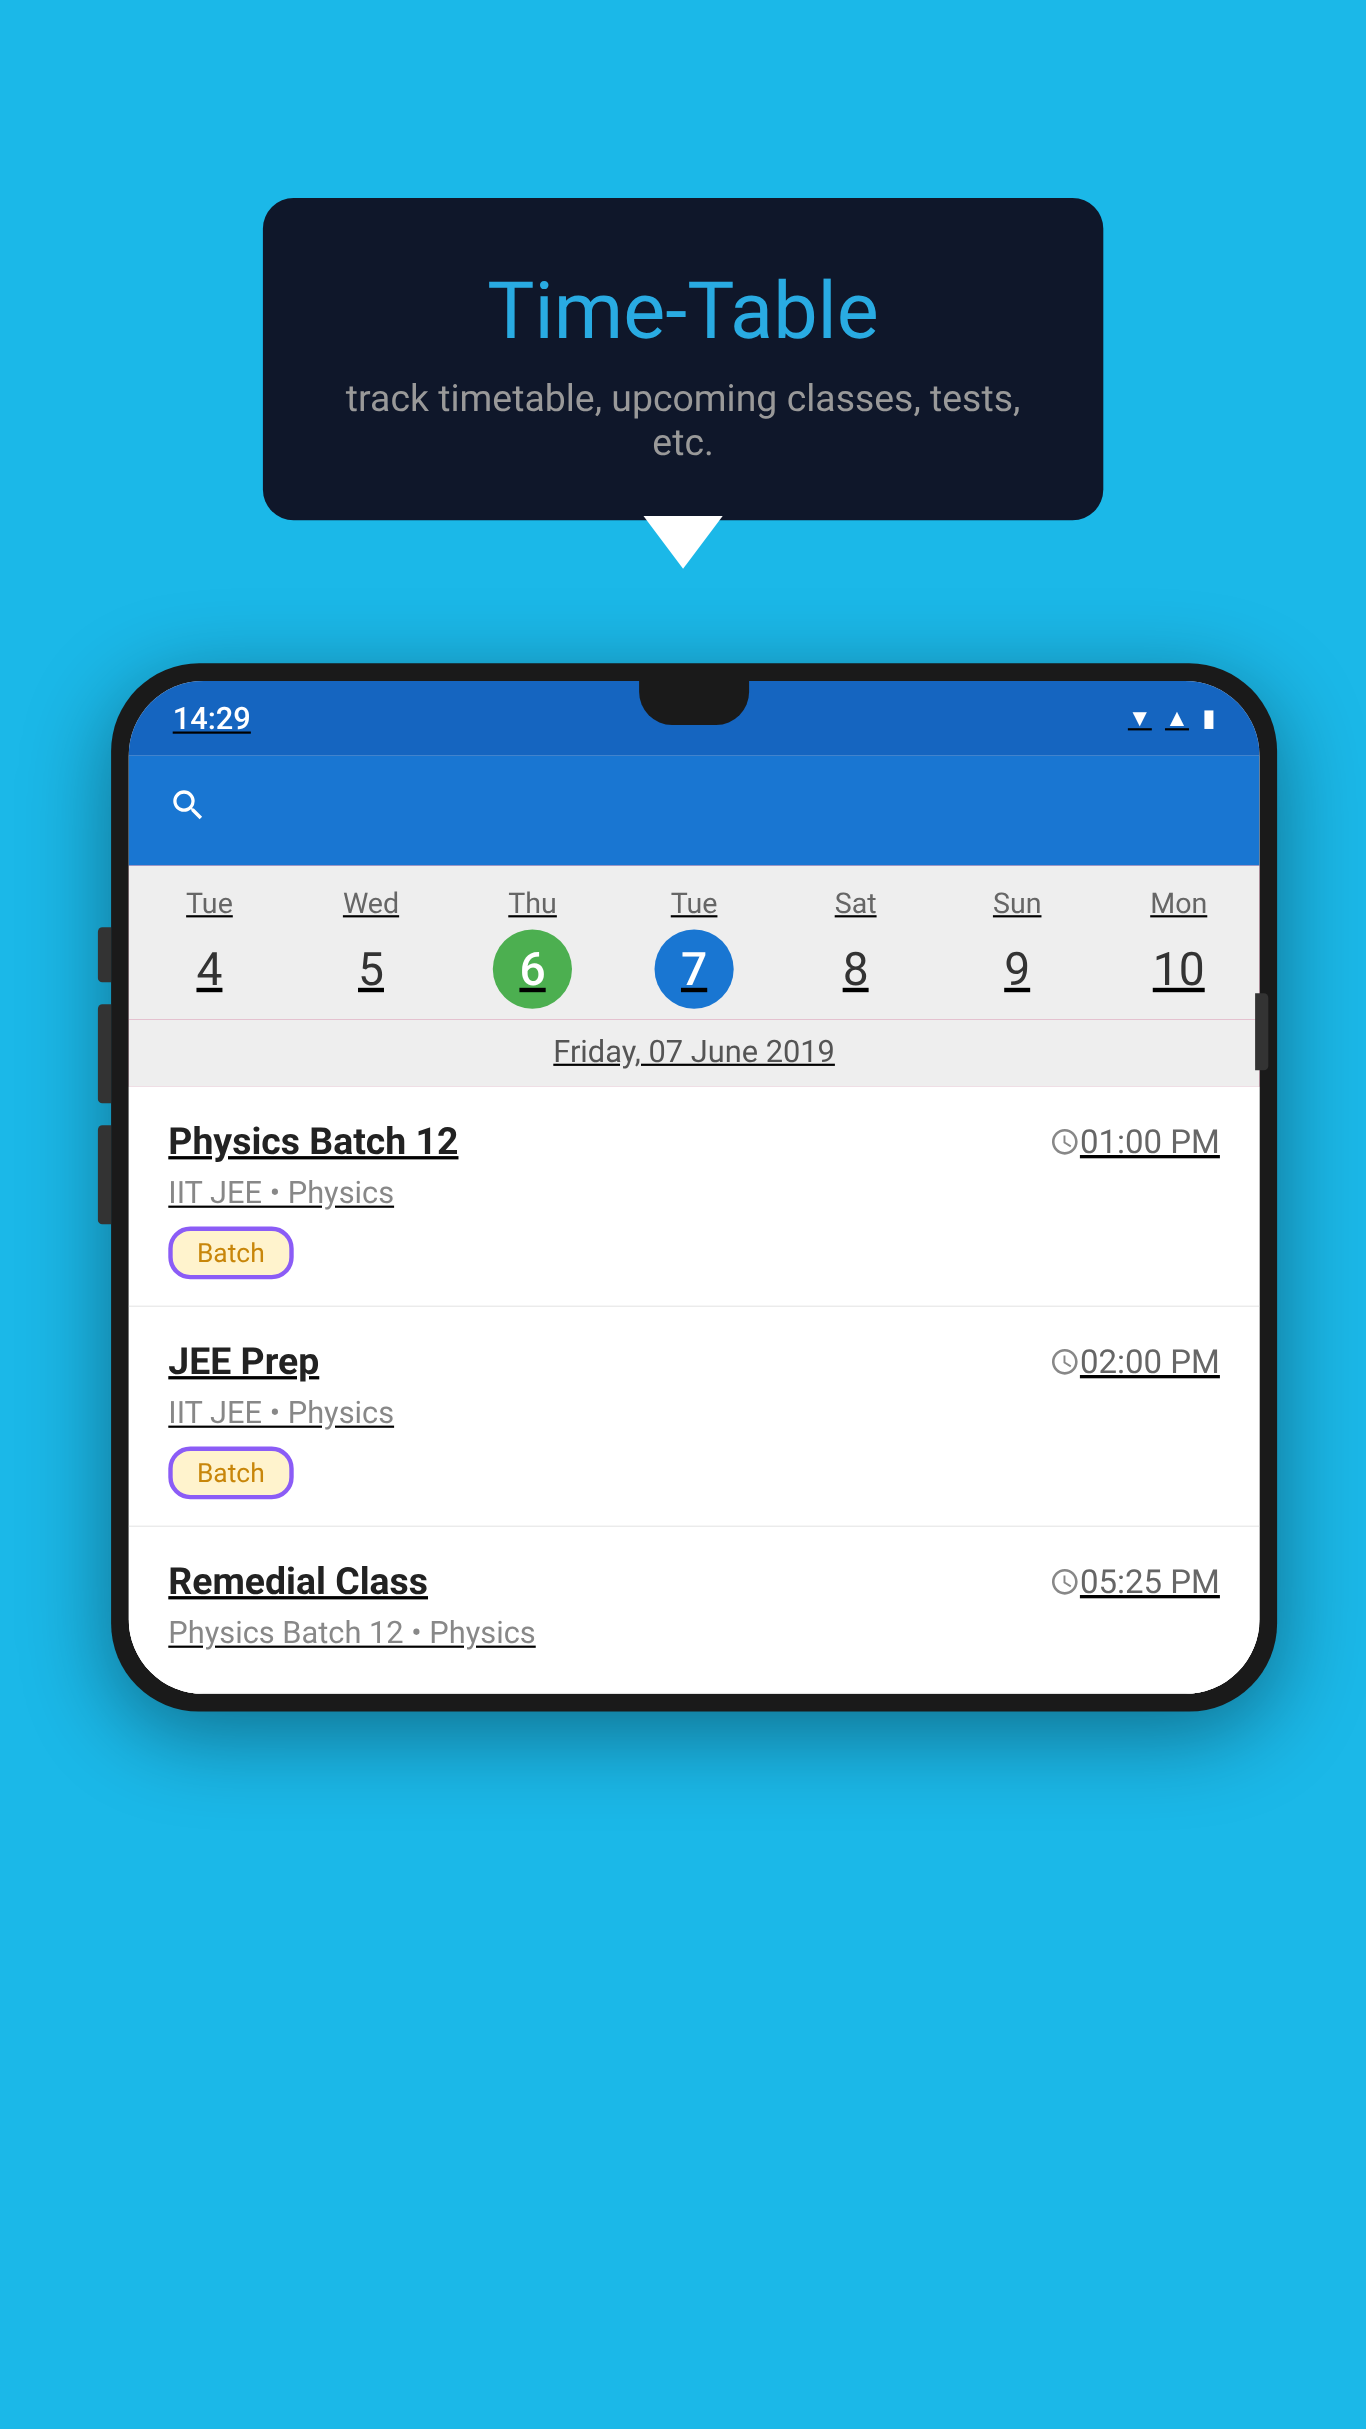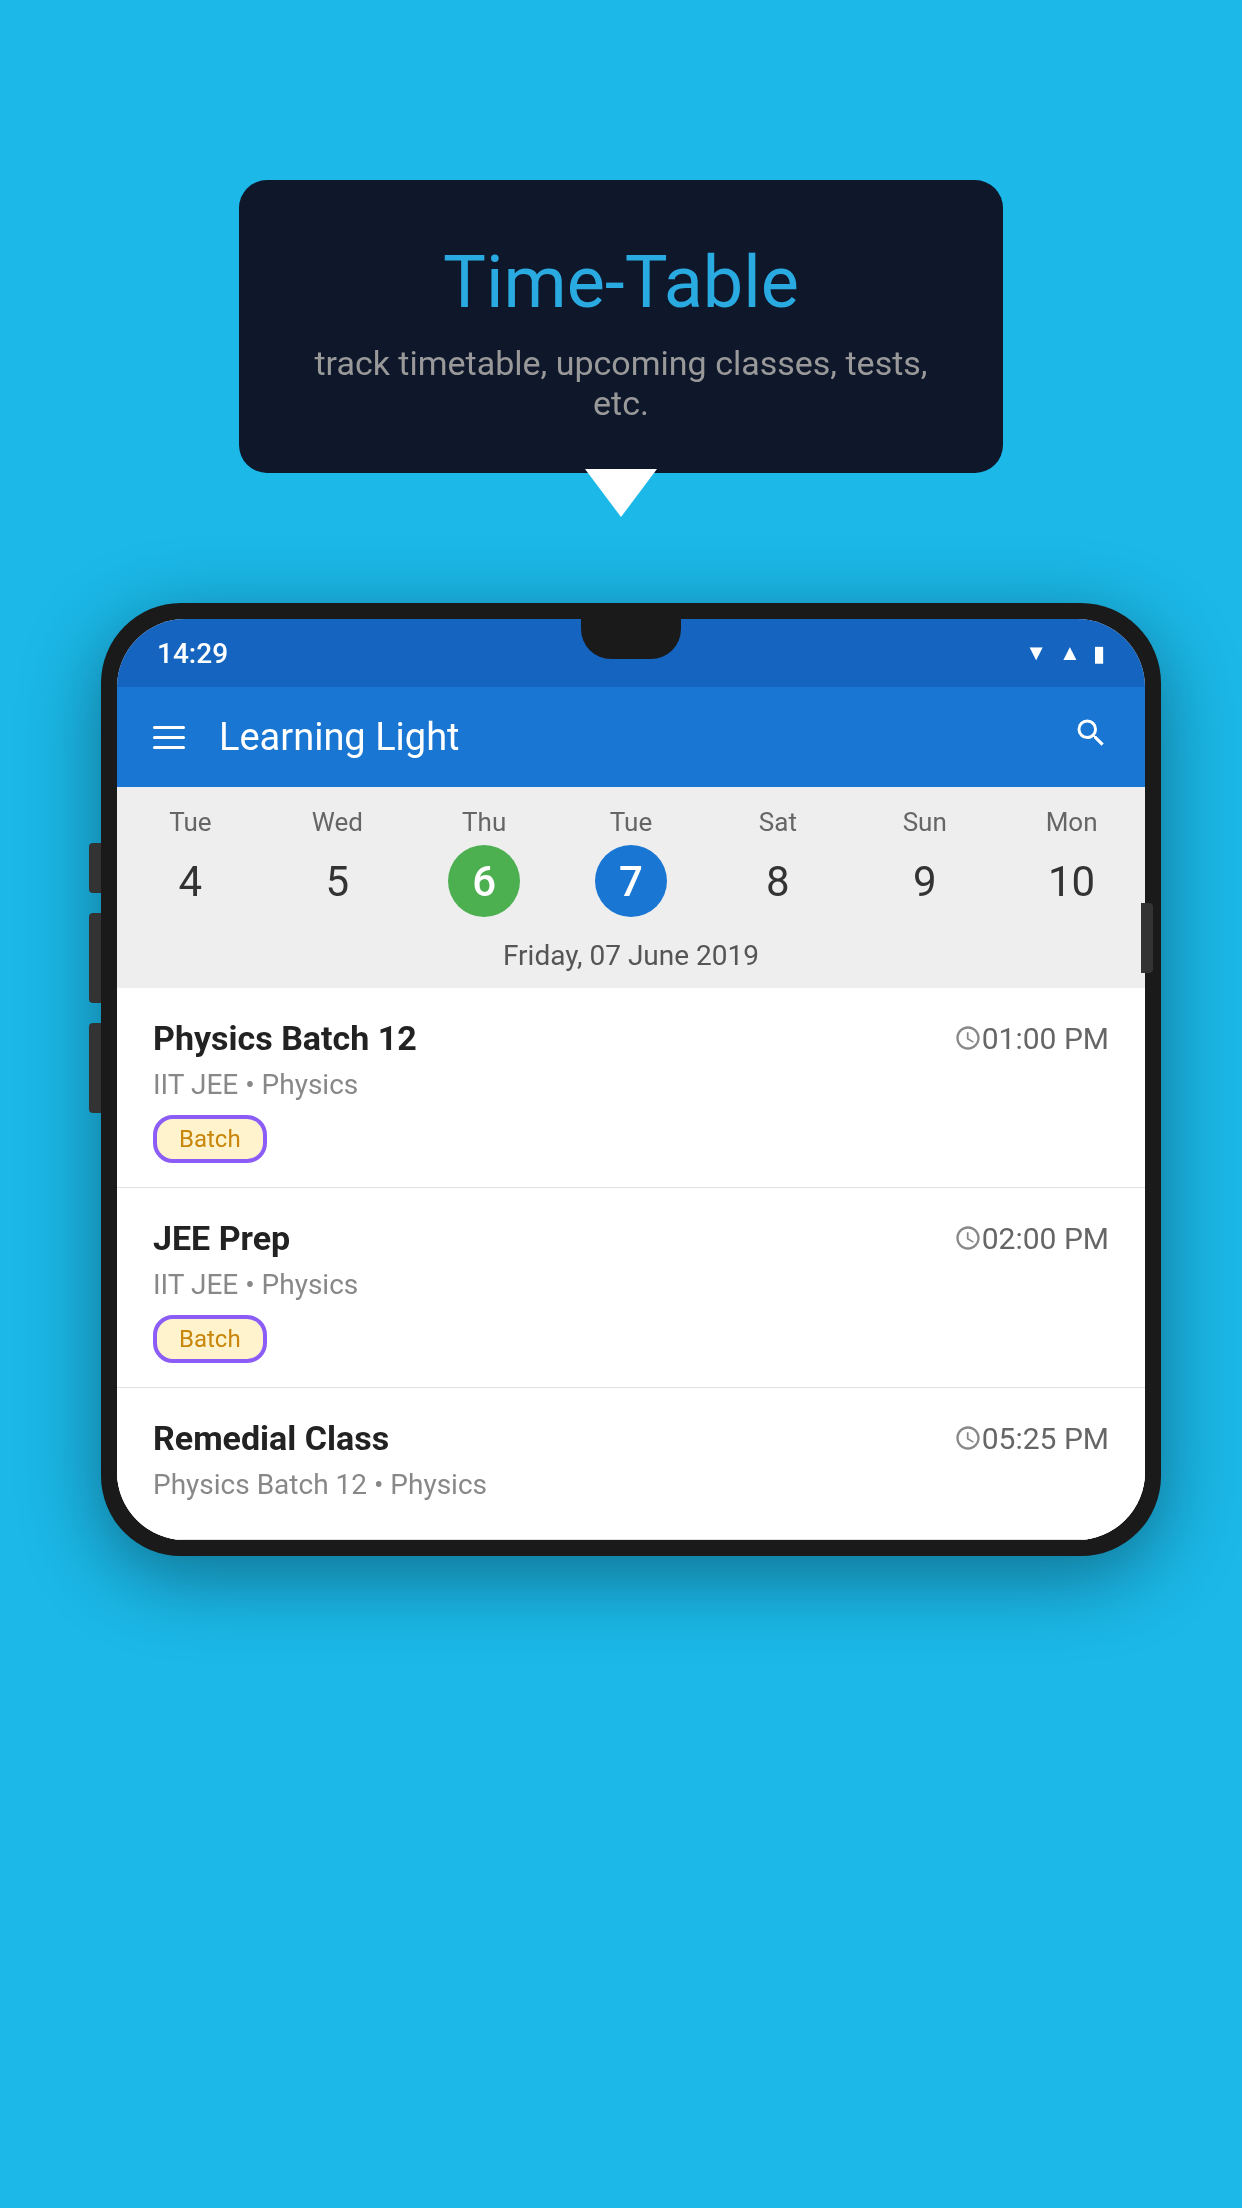--- a/index.html
+++ b/index.html
@@ -59,20 +59,21 @@
       position: relative;
       width: 1040px;
     }
 
     .phone-outer {
       background: #1a1a1a;
       border-radius: 80px;
       padding: 16px;
       width: 1060px;
       box-shadow: 0 20px 80px rgba(0,0,0,0.4);
+      text-decoration: underline;
     }
 
     .phone-inner {
       background: #f0f0f0;
       border-radius: 68px;
       overflow: hidden;
       width: 100%;
     }
 
     
@@ -323,28 +324,20 @@
         <div class="notch"></div>
         <span class="status-time">14:29</span>
         <div class="status-icons">
           <span>▼</span>
           <span>▲</span>
           <span>▮</span>
         </div>
       </div>
 
       <div class="app-bar">
-        <div class="app-bar-left">
-          <div class="hamburger">
-            <span></span>
-            <span></span>
-            <span></span>
-          </div>
-          <span class="app-title">Learning Light</span>
-        </div>
         <div class="search-icon-btn">
           <svg width="36" height="36" viewBox="0 0 24 24" fill="white">
             <path d="M15.5 14h-.79l-.28-.27A6.47 6.47 0 0 0 16 9.5 6.5 6.5 0 1 0 9.5 16c1.61 0 3.09-.59 4.23-1.57l.27.28v.79l5 4.99L20.49 19l-4.99-5zm-6 0C7.01 14 5 11.99 5 9.5S7.01 5 9.5 5 14 7.01 14 9.5 11.99 14 9.5 14z"></path>
           </svg>
         </div>
       </div>
 
       <div class="calendar-section">
         <div class="days-header">
 

